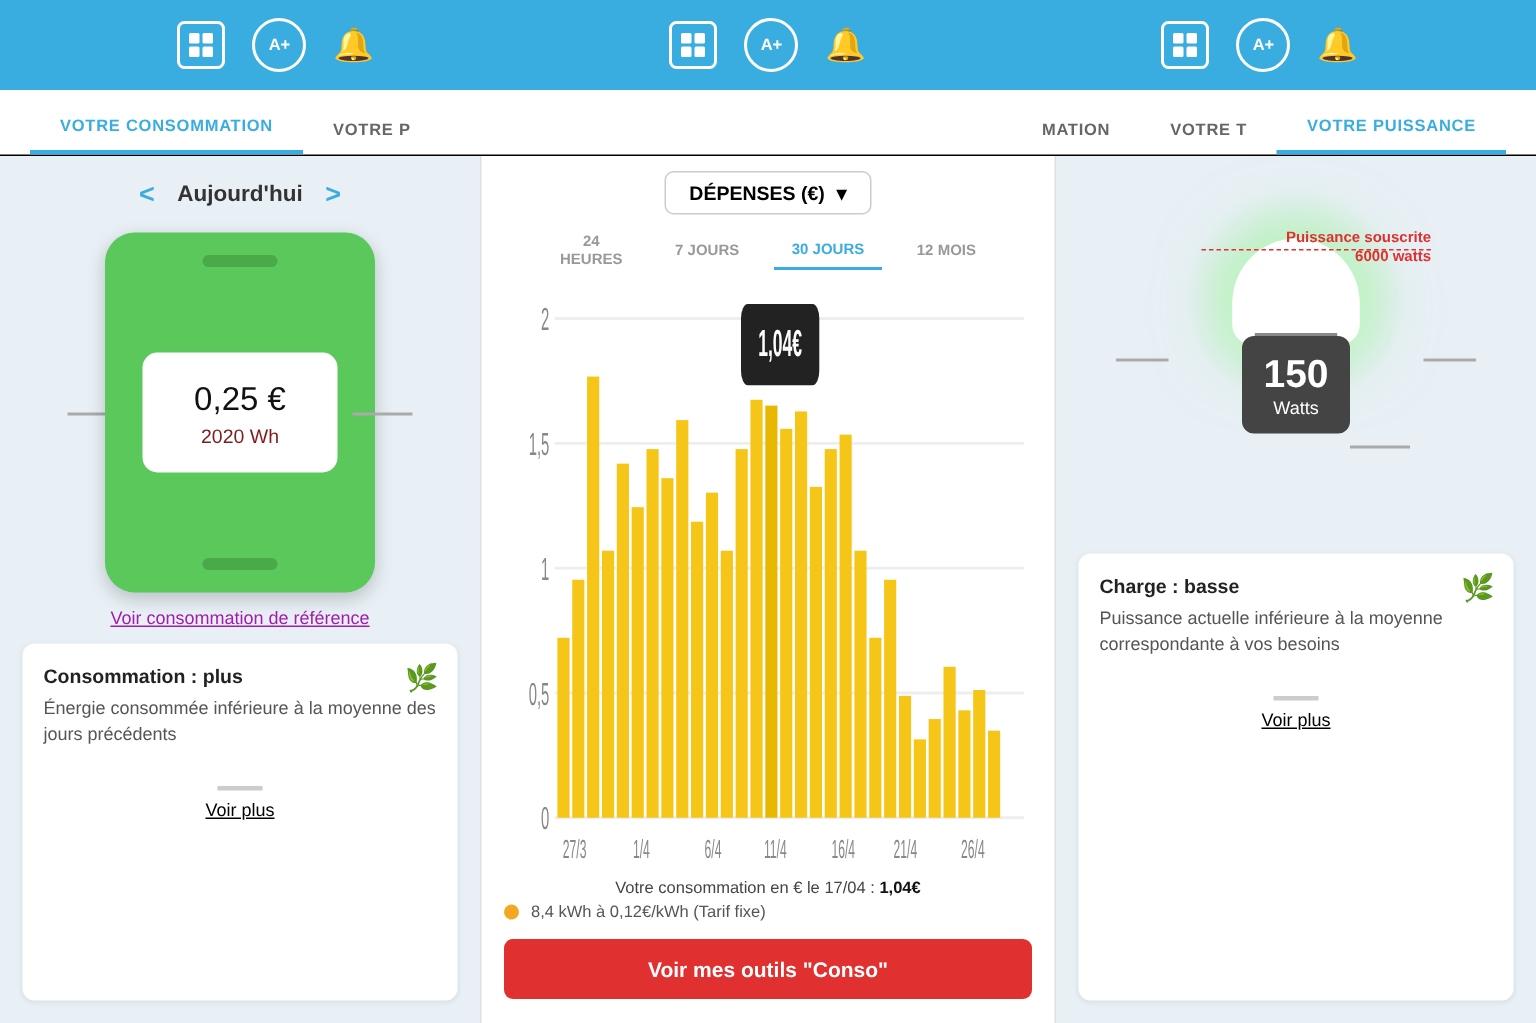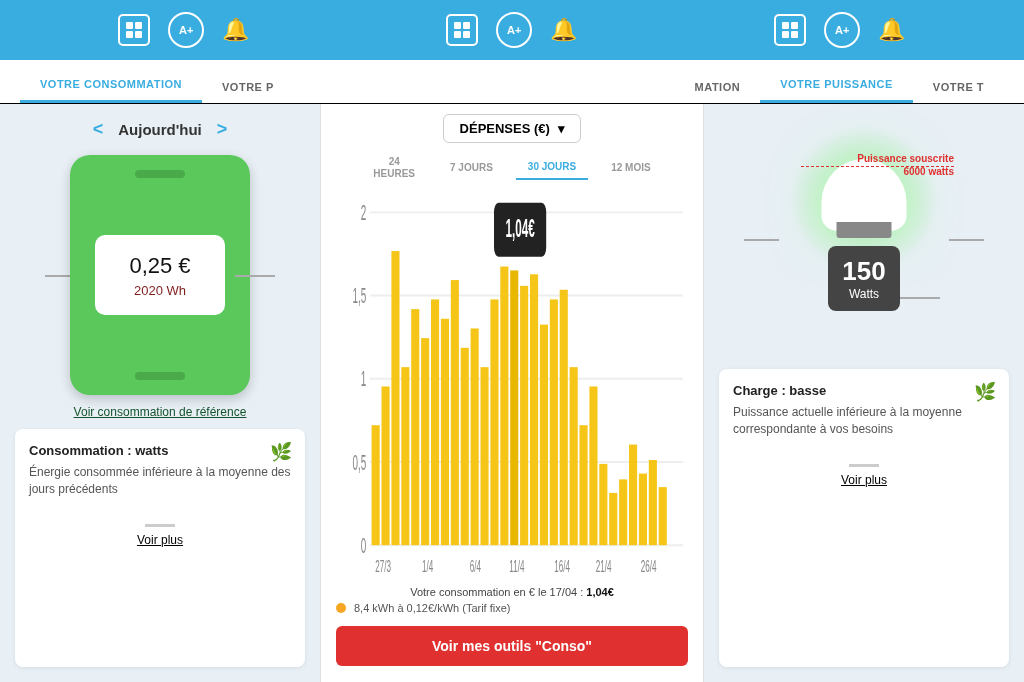--- a/index.html
+++ b/index.html
@@ -137,21 +137,21 @@
       position: absolute;
       bottom: 15px;
       width: 50px; height: 8px;
       background: #4aaa4a;
       border-radius: 4px;
     }
 
     .ref-link {
       text-align: center;
       font-size: 12px;
-      color: #14532d;
+      color: #a21caf;
       text-decoration: underline;
       cursor: pointer;
     }
 
     .info-card {
       background: white;
       border-radius: 8px;
       padding: 14px;
       position: relative;
       box-shadow: 0 1px 4px rgba(0,0,0,0.08);
@@ -326,22 +326,22 @@
     <div class="nav-avatar">A+</div>
     <div class="nav-bell">🔔</div>
   </div>
 </div>
 
 <div class="tabs-bar">
   <div class="tab-item active">VOTRE CONSOMMATION</div>
   <div class="tab-item">VOTRE P</div>
   <div style="flex:1"></div>
   <div class="tab-item">MATION</div>
+  <div class="tab-item">VOTRE T</div>
   <div class="tab-item active">VOTRE PUISSANCE</div>
-  <div class="tab-item">VOTRE T</div>
 </div>
 
 <div class="main-content">
 
   <div class="left-panel">
     <div class="day-nav">
       <span class="day-nav-arrow">&lt;</span>
       <span>Aujourd'hui</span>
       <span class="day-nav-arrow">&gt;</span>
     </div>
@@ -355,21 +355,21 @@
           <span class="wh">2020 Wh</span>
         </div>
         <div class="phone-bottom-bar"></div>
       </div>
       <div style="position:absolute; right:30px; top:50%; width:40px; height:2px; background:#aaa;"></div>
     </div>
 
     <div class="ref-link">Voir consommation de référence</div>
 
     <div class="info-card">
-      <div class="card-title">Consommation : watts</div>
+      <div class="card-title">Consommation : plus</div>
       <div class="eco-icon">🌿</div>
       <div class="card-text">Énergie consommée inférieure à la moyenne des jours précédents</div>
       <div style="height: 20px;"></div>
       <div style="width: 30px; height: 3px; background: #ccc; margin: 6px auto 0;"></div>
       <div class="voir-plus">Voir plus</div>
     </div>
   </div>
 
   <div class="center-panel">
 
@@ -472,21 +472,21 @@
         <div style="position:absolute; top:0; left:50%; transform:translateX(-50%); width:150px; height:150px; background:radial-gradient(circle, rgba(100,200,100,0.5) 0%, rgba(144,238,144,0.2) 50%, transparent 70%); border-radius:50%; z-index:1;"></div>
 
         <div style="position:absolute; top:42px; right:0px; width:85%; height:1px; border-top:1.5px dashed #e03030; z-index:5;"></div>
 
         <div style="position:absolute; top:28px; right:0; font-size:10px; color:#e03030; font-weight:bold; text-align:right; line-height:1.3; z-index:5;">Puissance souscrite<br>6000 watts</div>
 
         <div style="position:absolute; top:35px; left:50%; transform:translateX(-50%); width:85px; height:72px; background:white; border-radius:50% 50% 20% 20% / 60% 60% 20% 20%; z-index:3; box-shadow:0 0 25px rgba(200,255,200,0.9), 0 0 50px rgba(144,238,144,0.5);"></div>
 
         <div style="position:absolute; top:98px; left:50%; transform:translateX(-50%); width:55px; height:16px; background:#888; z-index:3; border-radius:0 0 3px 3px;"></div>
 
-        <div style="position:absolute; top:122px; left:50%; transform:translateX(-50%); width:72px; height:65px; background:#444; border-radius:8px; z-index:3; display:flex; flex-direction:column; align-items:center; justify-content:center; color:white;">
+        <div style="position:absolute; top:100px; left:50%; transform:translateX(-50%); width:72px; height:65px; background:#444; border-radius:8px; z-index:3; display:flex; flex-direction:column; align-items:center; justify-content:center; color:white;">
           <span style="font-size:26px; font-weight:bold;">150</span>
           <span style="font-size:12px;">Watts</span>
         </div>
 
         <div style="position:absolute; bottom:55px; left:calc(50% + 36px); width:40px; height:2px; background:#aaa; z-index:2;"></div>
       </div>
 
       <div style="position:absolute; right:25px; top:50%; width:35px; height:2px; background:#aaa;"></div>
     </div>
 

